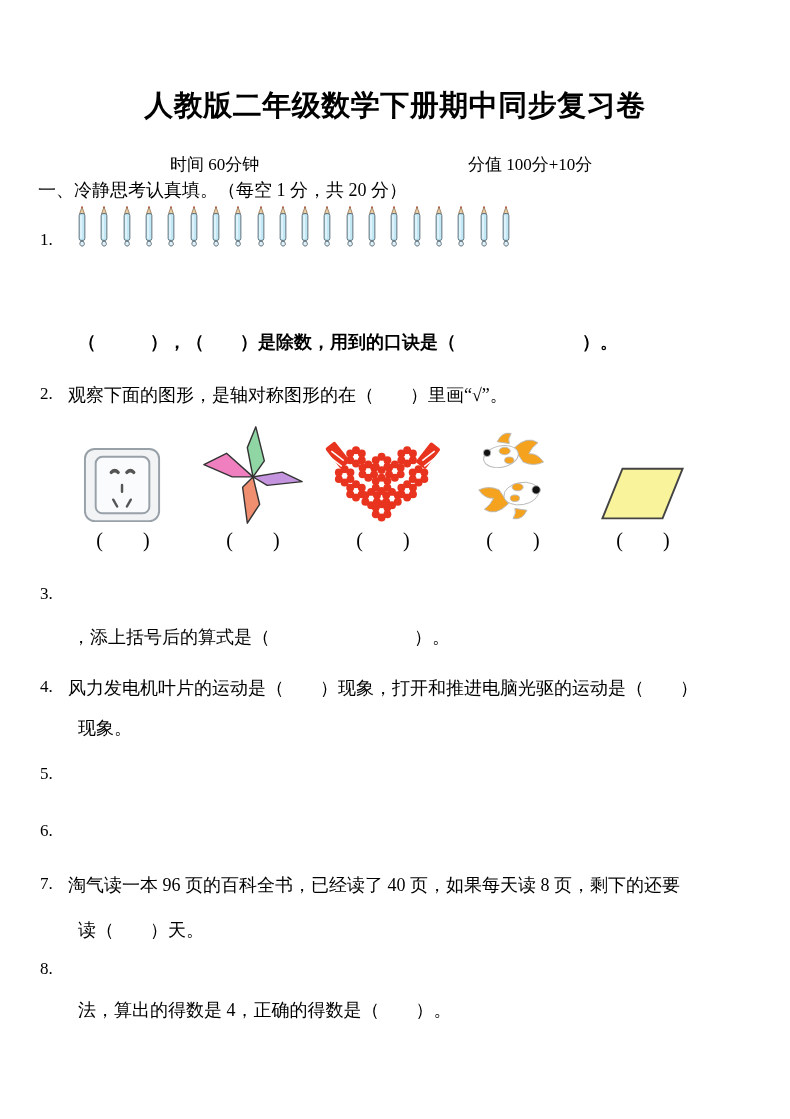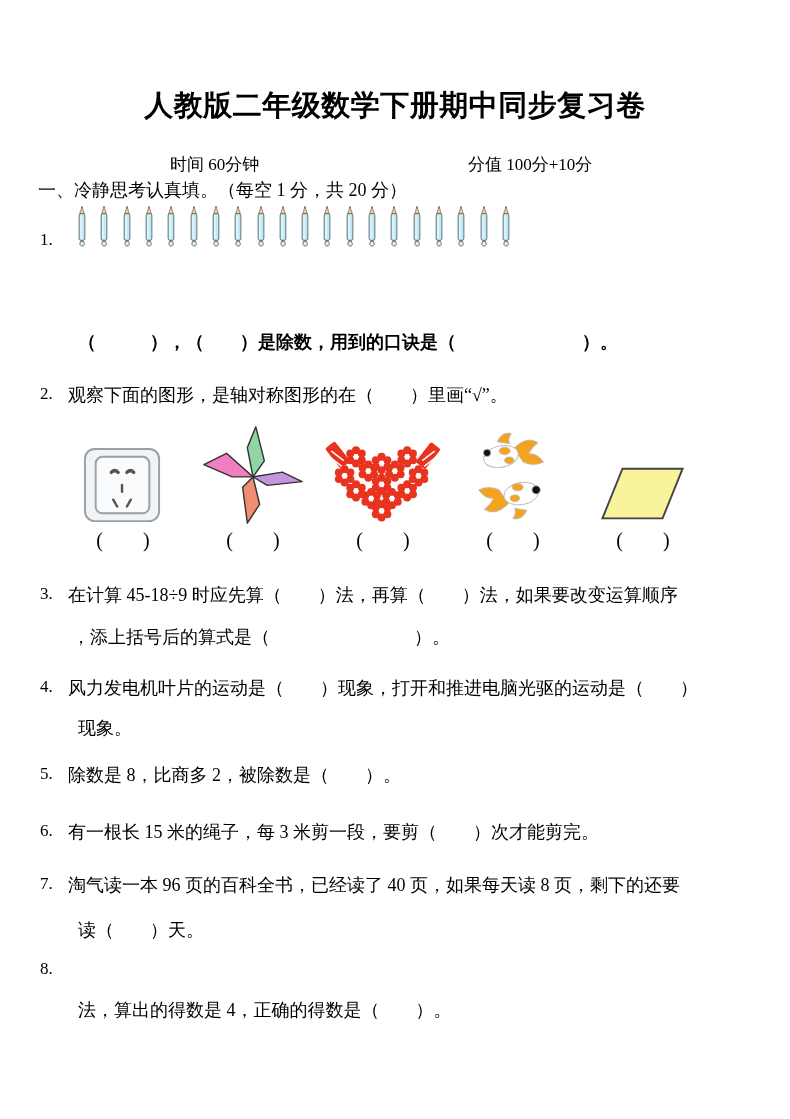--- a/index.html
+++ b/index.html
@@ -354,32 +354,29 @@
         <svg viewBox="0 0 115 66" width="110" height="63">
           <polygon points="36,6 99,6 78,58 15,58" fill="#f9f49b" stroke="#444" stroke-width="2"></polygon>
         </svg>
       </span>
       <span class="fig-bracket">(　　)</span>
     </div>
 
   </div>
 
   <div class="qnum" style="left:40px; top:572px;">3.</div>
-  <div class="t" style="left:68px; top:571px;">在计算 45-18÷9 时应先算（　　）法，再算（　　）法，如果要改变运算顺序</div>
   <div class="t" style="left:72px; top:613px;">，添上括号后的算式是（　　　　　　　　）。</div>
 
   <div class="qnum" style="left:40px; top:665px;">4.</div>
   <div class="t" style="left:68px; top:664px;">风力发电机叶片的运动是（　　）现象，打开和推进电脑光驱的运动是（　　）</div>
   <div class="t" style="left:78px; top:704px;">现象。</div>
 
   <div class="qnum" style="left:40px; top:752px;">5.</div>
-  <div class="t" style="left:68px; top:751px;">除数是 8，比商多 2，被除数是（　　）。</div>
 
   <div class="qnum" style="left:40px; top:809px;">6.</div>
-  <div class="t" style="left:68px; top:808px;">有一根长 15 米的绳子，每 3 米剪一段，要剪（　　）次才能剪完。</div>
 
   <div class="qnum" style="left:40px; top:862px;">7.</div>
   <div class="t" style="left:68px; top:861px;">淘气读一本 96 页的百科全书，已经读了 40 页，如果每天读 8 页，剩下的还要</div>
   <div class="t" style="left:78px; top:906px;">读（　　）天。</div>
 
   <div class="qnum" style="left:40px; top:947px;">8.</div>
   <div class="t" style="left:78px; top:986px;">法，算出的得数是 4，正确的得数是（　　）。</div>
 
 
 </div>

